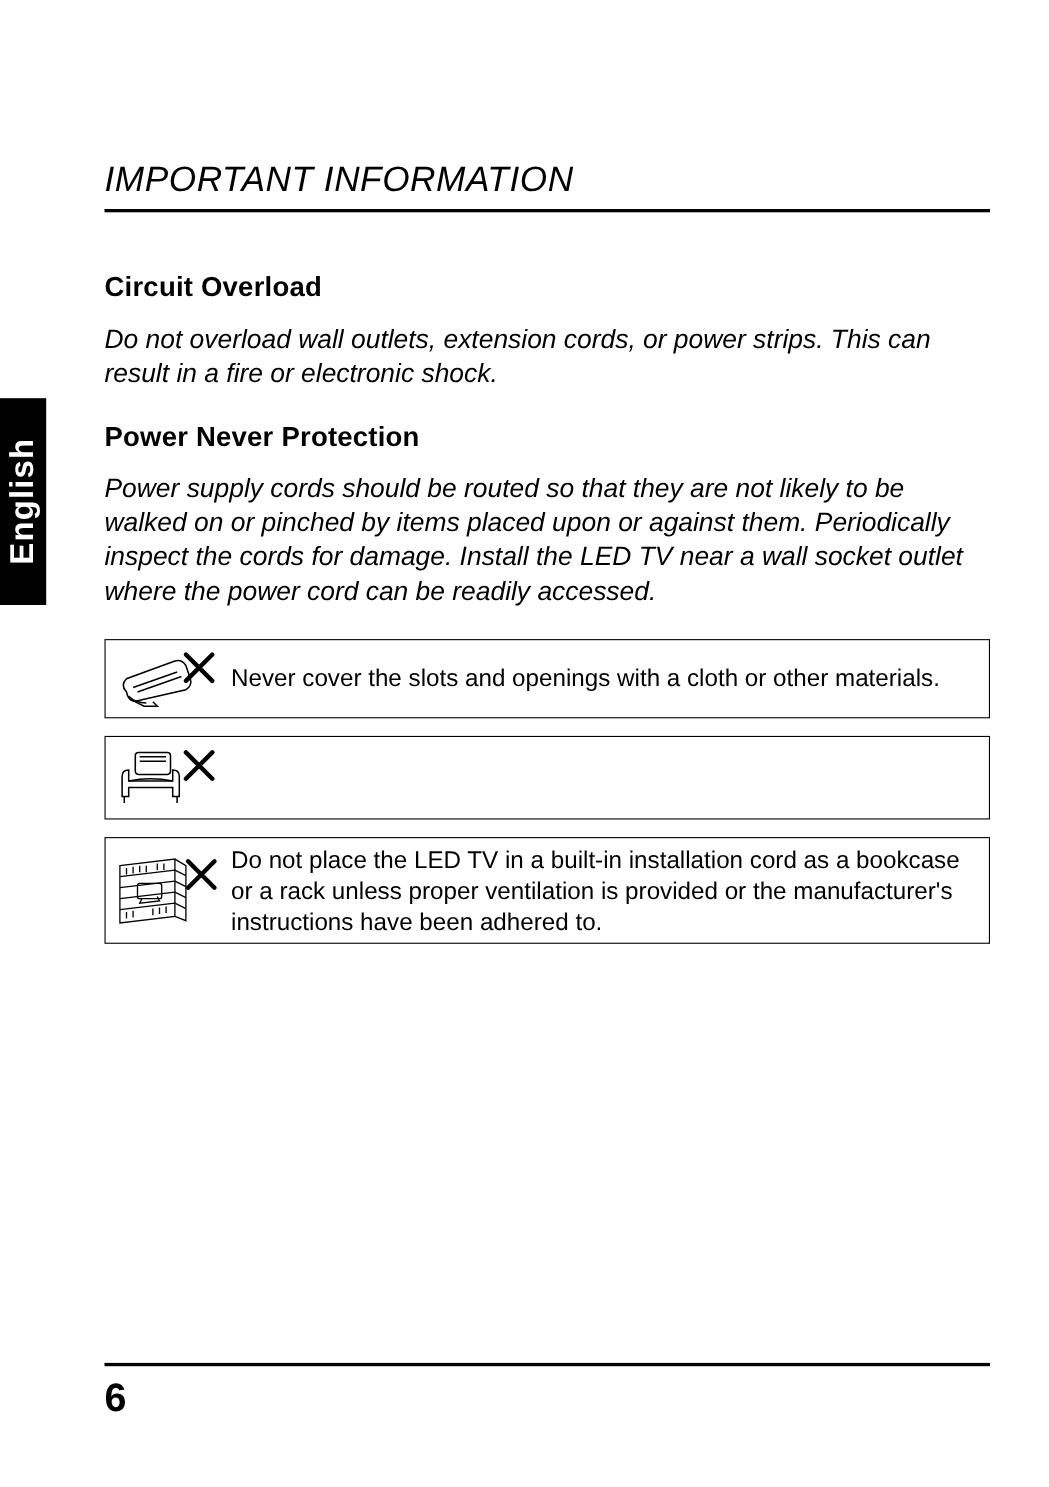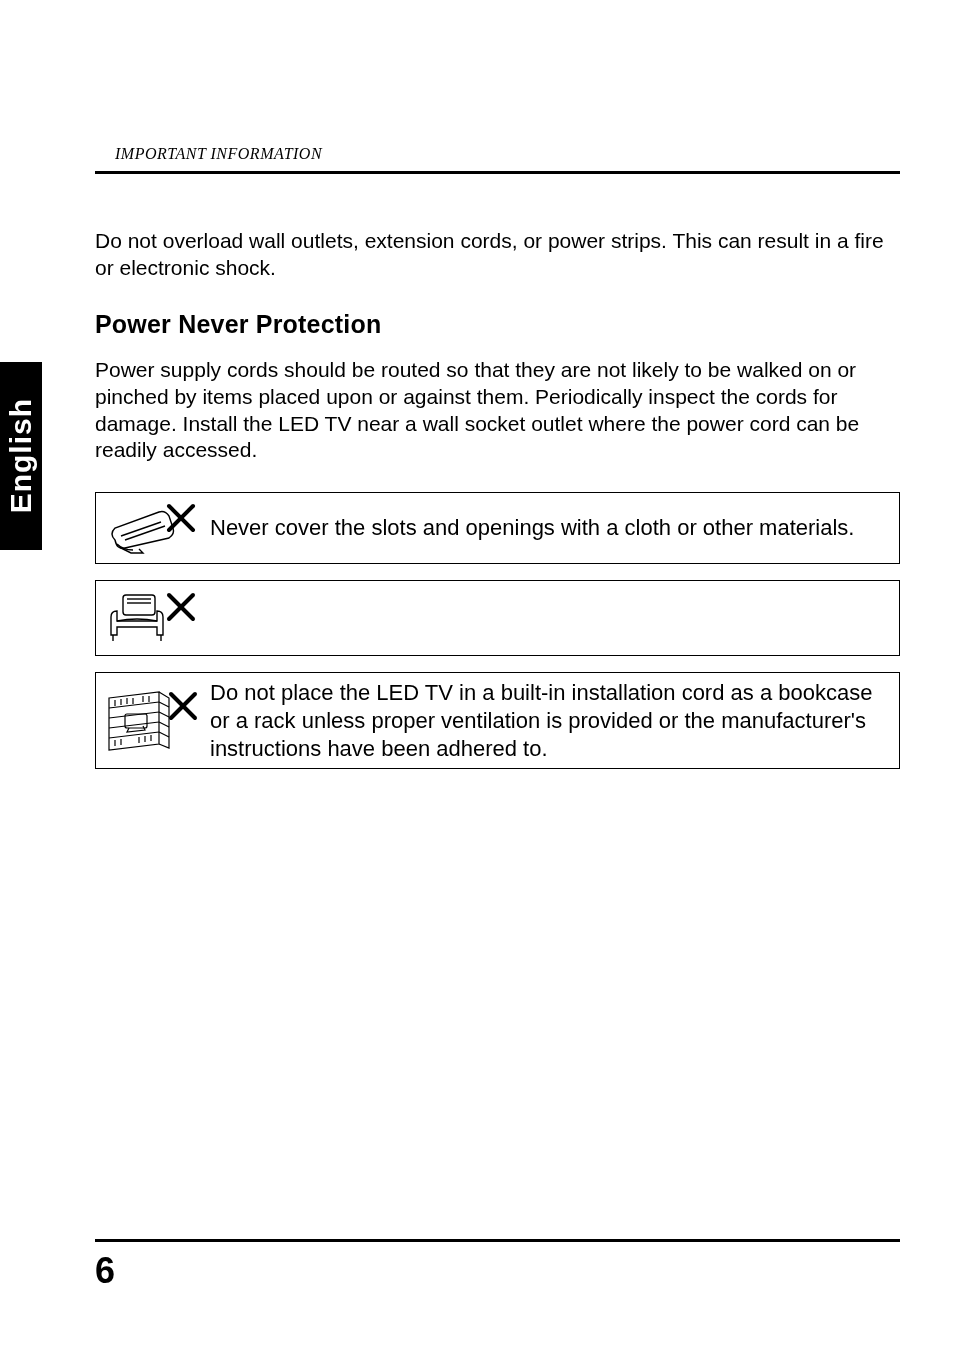--- a/index.html
+++ b/index.html
@@ -31,41 +31,41 @@
     transform: rotate(180deg);
   }
   .content {
     position: absolute;
     left: 95px;
     top: 145px;
     width: 805px;
   }
   .header-label {
     font-style: italic;
-    font-family: Liberation Serif, serif;
-    font-size: 16px;
+    font-family: Liberation Sans, sans-serif;
+    font-size: 32px;
     letter-spacing: 0.5px;
     padding-bottom: 8px;
-    margin-left: 20px;
   }
   .header-rule {
     border: none;
     border-top: 3px solid #000;
     margin-bottom: 54px;
   }
   .section-heading {
     font-weight: 900;
     font-size: 25px;
     letter-spacing: 0.2px;
     margin-bottom: 18px;
   }
   .body-text {
-    font-size: 21px;
+    font-size: 24px;
     line-height: 1.28;
     margin-bottom: 28px;
+    font-style: italic;
   }
   .info-box {
     border: 1.5px solid #000;
     display: flex;
     align-items: center;
     margin-bottom: 16px;
     min-height: 72px;
     padding: 6px 10px 6px 6px;
   }
   .info-box .icon-cell {
@@ -103,20 +103,21 @@
 <body>
 
 <div class="side-tab">
   <span>English</span>
 </div>
 
 <div class="content">
   <div class="header-label">IMPORTANT INFORMATION</div>
   <hr class="header-rule">
 
+  <div class="section-heading">Circuit Overload</div>
   <div class="body-text">Do not overload wall outlets, extension cords, or power strips. This can result in a fire or electronic shock.</div>
 
   <div class="section-heading">Power Never Protection</div>
   <div class="body-text">Power supply cords should be routed so that they are not likely to be walked on or pinched by items placed upon or against them. Periodically inspect the cords for damage. Install the LED TV near a wall socket outlet where the power cord can be readily accessed.</div>
 
 
   <div class="info-box">
     <div class="icon-cell">
       <svg width="96" height="56" viewBox="0 0 96 56">
         <g stroke="#000" stroke-width="1.4" fill="none">

